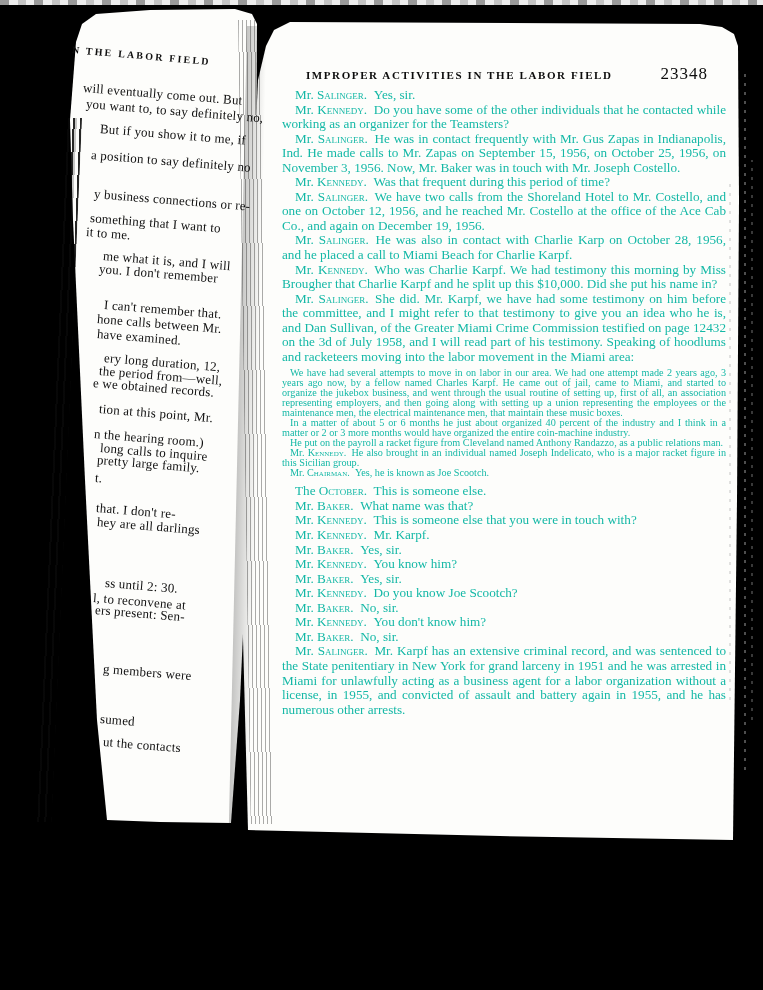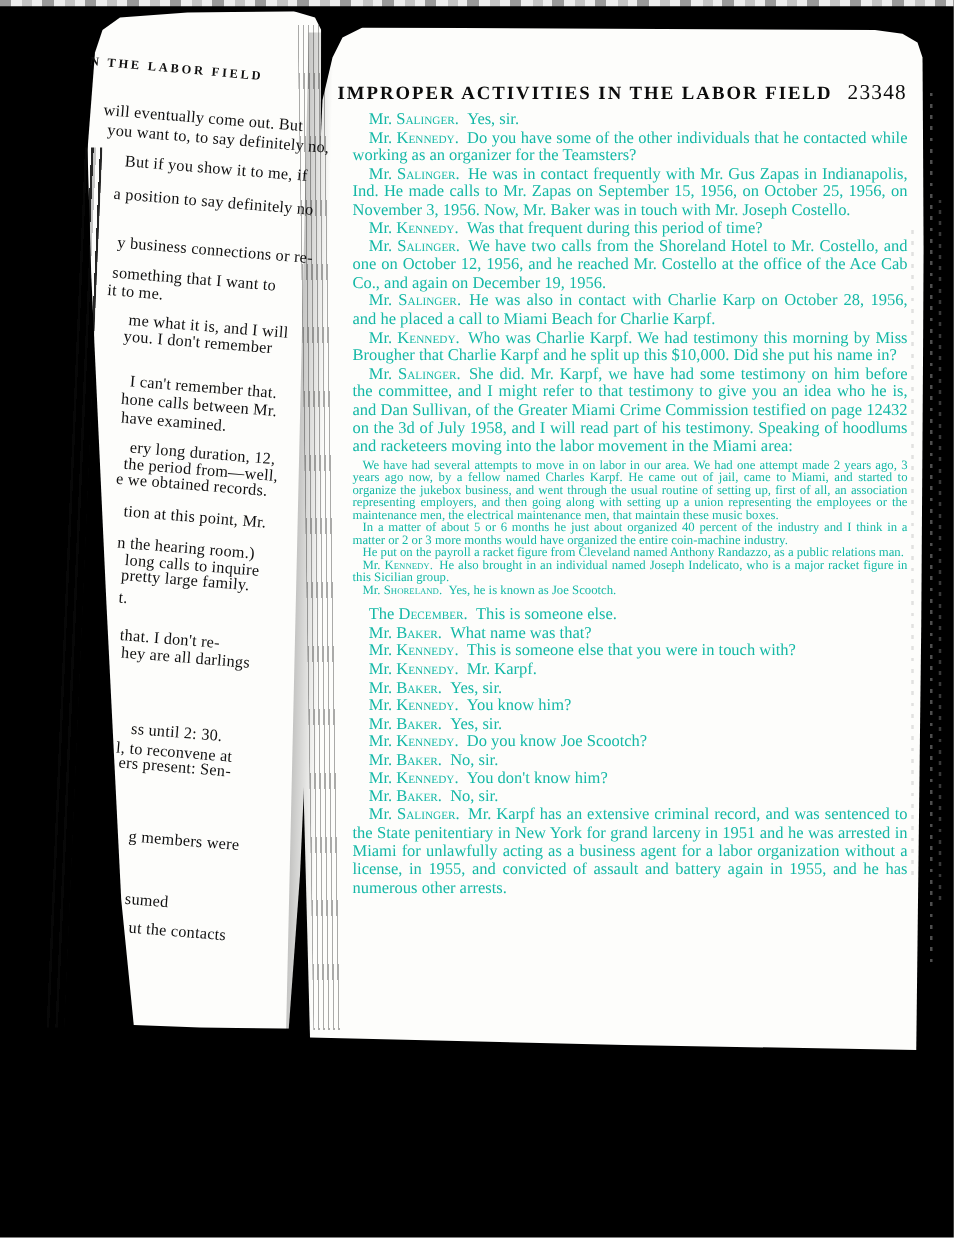--- a/index.html
+++ b/index.html
@@ -55,21 +55,21 @@
     font-size:10px;font-weight:700;letter-spacing:2.2px;color:#101010;
     transform:rotate(5deg);transform-origin:0 50%;
   }
 
   
   .rp-header{
     position:absolute;left:282px;top:64px;width:444px;z-index:5;
     display:flex;align-items:baseline;color:#0c0c0c;
   }
   .rp-title{
-    flex:1;text-align:center;font-size:15px;font-weight:700;letter-spacing:1.6px;
+    flex:1;text-align:center;font-size:11px;font-weight:700;letter-spacing:1.6px;
     transform:translateX(-12px);white-space:nowrap;
   }
   .rp-pagenum{font-size:17px;letter-spacing:1px;margin-right:18px;}
   .rp-body{
     position:absolute;left:282px;top:88px;width:444px;z-index:5;
     color:#14b8a6;font-size:13.2px;line-height:14.55px;text-align:justify;
   }
   .rp-body p{margin:0;text-indent:13px;}
   .sc{font-variant:small-caps;}
   .quote-block{font-size:10.2px;line-height:10px;margin:4px 0 6px;}
@@ -136,24 +136,24 @@
       <p>Mr. <span class="sc">Salinger</span>. We have two calls from the Shoreland Hotel to Mr. Costello, and one on October 12, 1956, and he reached Mr. Costello at the office of the Ace Cab Co., and again on December 19, 1956.</p>
       <p>Mr. <span class="sc">Salinger</span>. He was also in contact with Charlie Karp on October 28, 1956, and he placed a call to Miami Beach for Charlie Karpf.</p>
       <p>Mr. <span class="sc">Kennedy</span>. Who was Charlie Karpf.  We had testimony this morning by Miss Brougher that Charlie Karpf and he split up this $10,000.  Did she put his name in?</p>
       <p>Mr. <span class="sc">Salinger</span>. She did.  Mr. Karpf, we have had some testimony on him before the committee, and I might refer to that testimony to give you an idea who he is, and Dan Sullivan, of the Greater Miami Crime Commission testified on page 12432 on the 3d of July 1958, and I will read part of his testimony.  Speaking of hoodlums and racketeers moving into the labor movement in the Miami area:</p>
     </div>
   <div class="quote-block" id="quote-block">
       <p>We have had several attempts to move in on labor in our area.  We had one attempt made 2 years ago, 3 years ago now, by a fellow named Charles Karpf. He came out of jail, came to Miami, and started to organize the jukebox business, and went through the usual routine of setting up, first of all, an association representing employers, and then going along with setting up a union representing the employees or the maintenance men, the electrical maintenance men, that maintain these music boxes.</p>
       <p>In a matter of about 5 or 6 months he just about organized 40 percent of the industry and I think in a matter or 2 or 3 more months would have organized the entire coin-machine industry.</p>
       <p>He put on the payroll a racket figure from Cleveland named Anthony Randazzo, as a public relations man.</p>
       <p>Mr. <span class="sc">Kennedy</span>. He also brought in an individual named Joseph Indelicato, who is a major racket figure in this Sicilian group.</p>
-      <p>Mr. <span class="sc">Shoreland</span>. Yes, he is known as Joe Scootch.</p>
+      <p>Mr. <span class="sc">Chairman</span>. Yes, he is known as Joe Scootch.</p>
     </div>
   <div class="dialogue-bottom" id="dialogue-bottom">
-      <p>The <span class="sc">December</span>. This is someone else.</p>
+      <p>The <span class="sc">October</span>. This is someone else.</p>
       <p>Mr. <span class="sc">Baker</span>. What name was that?</p>
       <p>Mr. <span class="sc">Kennedy</span>. This is someone else that you were in touch with?</p>
       <p>Mr. <span class="sc">Kennedy</span>. Mr. Karpf.</p>
       <p>Mr. <span class="sc">Baker</span>. Yes, sir.</p>
       <p>Mr. <span class="sc">Kennedy</span>. You know him?</p>
       <p>Mr. <span class="sc">Baker</span>. Yes, sir.</p>
       <p>Mr. <span class="sc">Kennedy</span>. Do you know Joe Scootch?</p>
       <p>Mr. <span class="sc">Baker</span>. No, sir.</p>
       <p>Mr. <span class="sc">Kennedy</span>. You don't know him?</p>
       <p>Mr. <span class="sc">Baker</span>. No, sir.</p>

